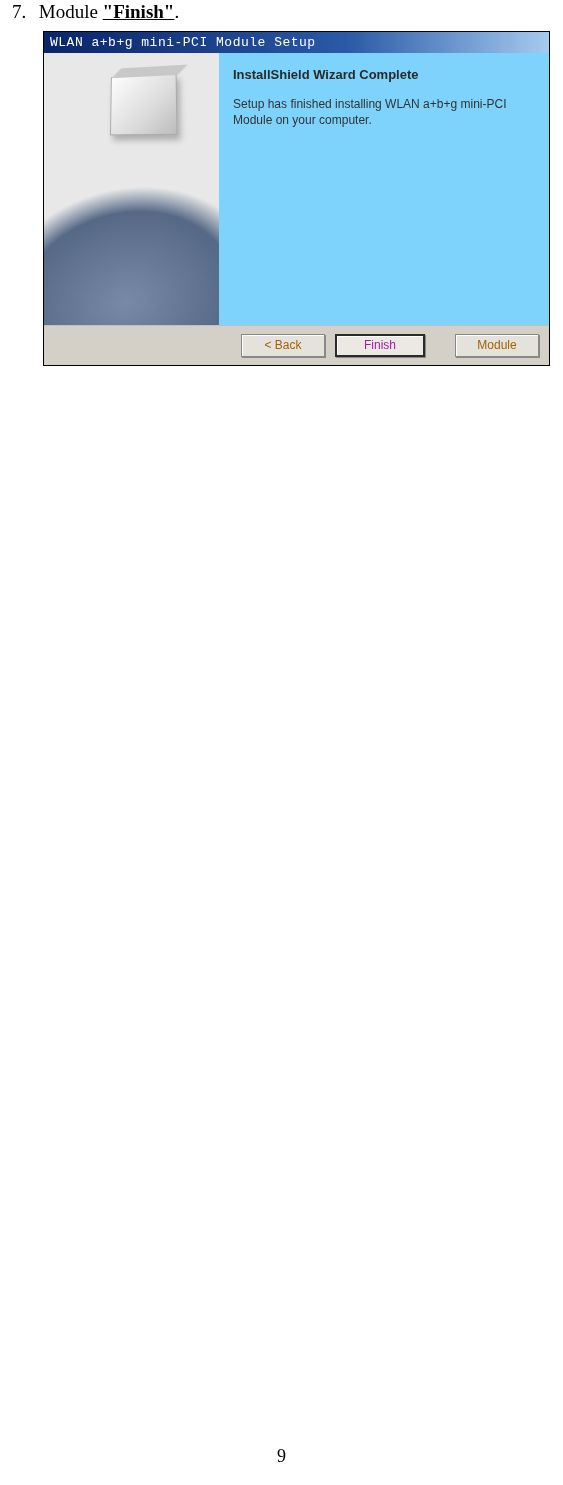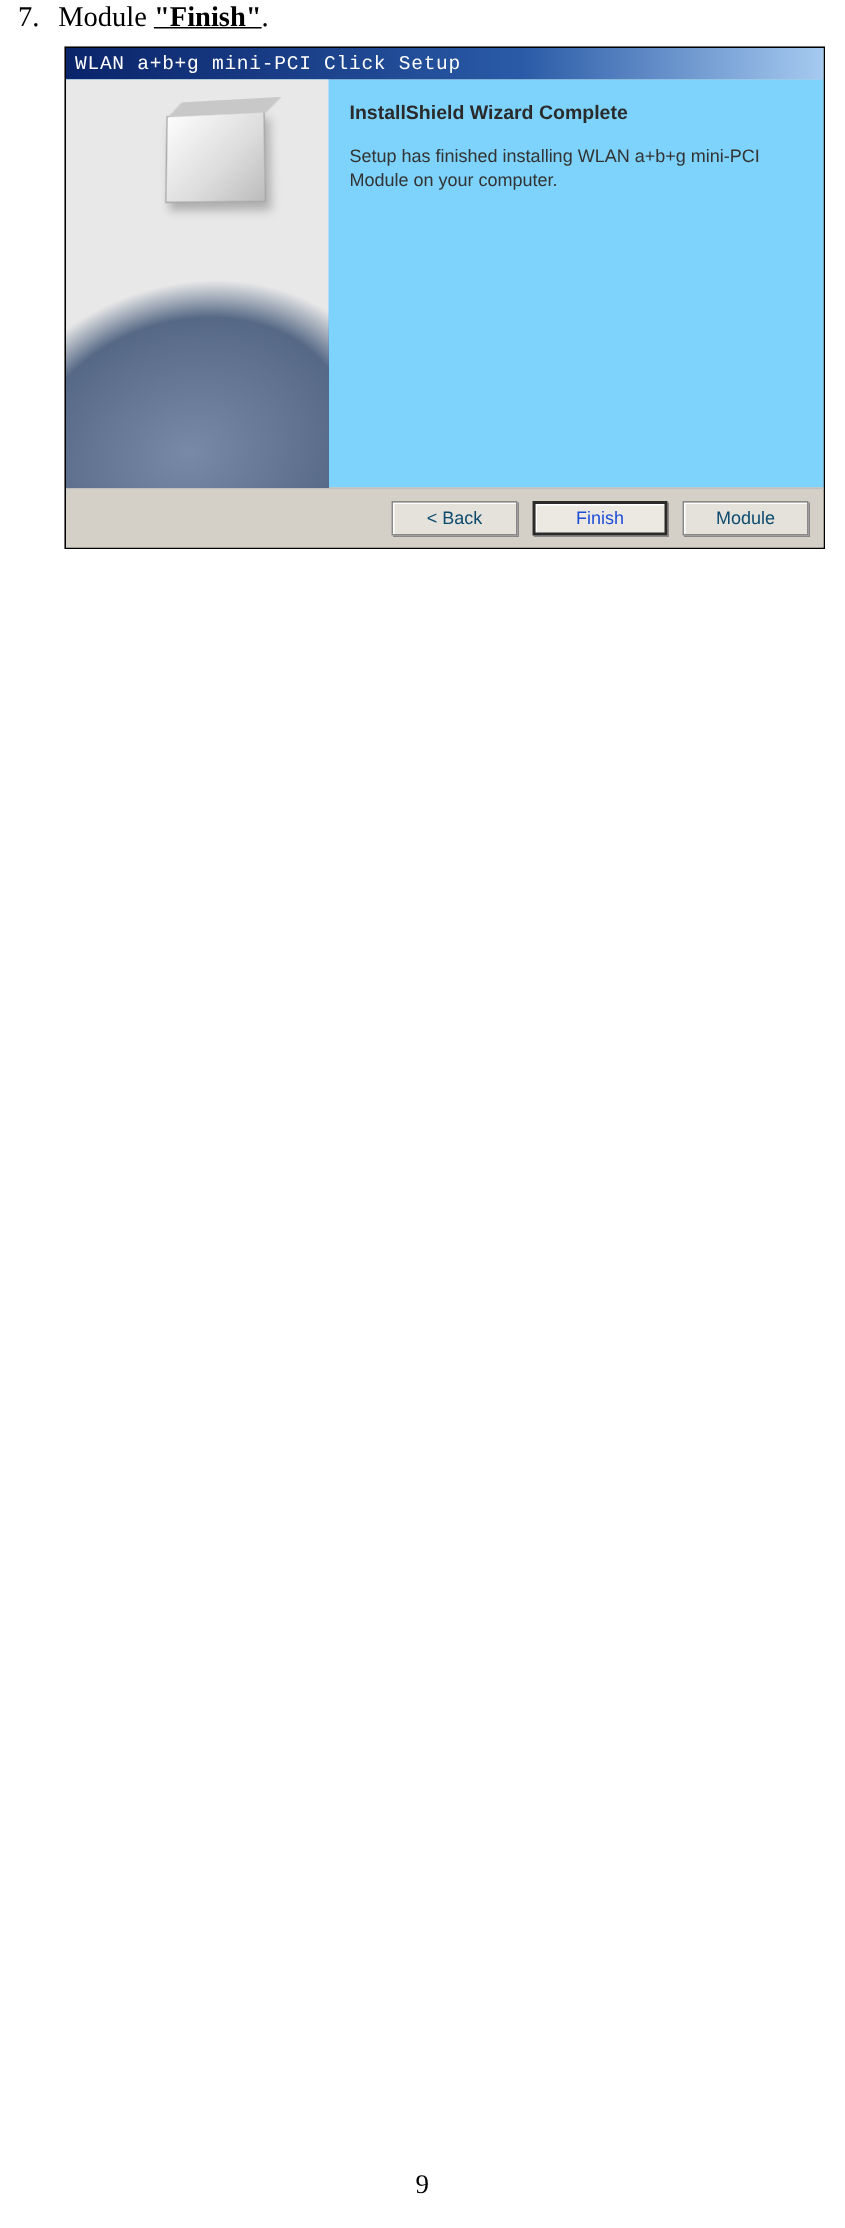--- a/index.html
+++ b/index.html
@@ -85,26 +85,26 @@
     height: 23px;
     border: 1px solid #888;
     background: #e5e2db;
     font-family: Tahoma, Arial, sans-serif;
     font-size: 12px;
     display: inline-flex;
     align-items: center;
     justify-content: center;
     box-shadow: inset 1px 1px 0 #fff, 1px 1px 0 #888;
   }
-  .btn.disabled { color: #0c4a6e; }
+  .btn.disabled { color: #a16207; margin-left: 20px; }
   .btn.default {
     border: 2px solid #2a2a2a;
     background: #ece9e2;
     font-weight: normal;
-    color:#1d4ed8;
+    color:#a21caf;
     padding: 0 2px;
     min-width: 90px;
   }
   .page-num {
     position: absolute;
     bottom: 18px; left: 0; right: 0;
     text-align: center;
     font-size: 18px;
   }
 </style>
@@ -113,21 +113,21 @@
 
 <div class="page">
 
   <p class="step-line">
     <span class="step-num">7.</span>
     <span>Module </span><span class="bold-u">"Finish"</span><span>.</span>
   </p>
 
   <div class="dialog-wrap">
     <div class="titlebar">
-      <span>WLAN a+b+g mini-PCI Click Setup</span>
+      <span>WLAN a+b+g mini-PCI Module Setup</span>
     </div>
     <div class="dlg-body">
       <div class="side-banner">
         <div class="box"></div>
         <div class="swoosh"></div>
       </div>
       <div class="content-col">
         <div class="h">InstallShield Wizard Complete</div>
         <div class="p">Setup has finished installing WLAN a+b+g mini-PCI Module on your computer.</div>
       </div>

